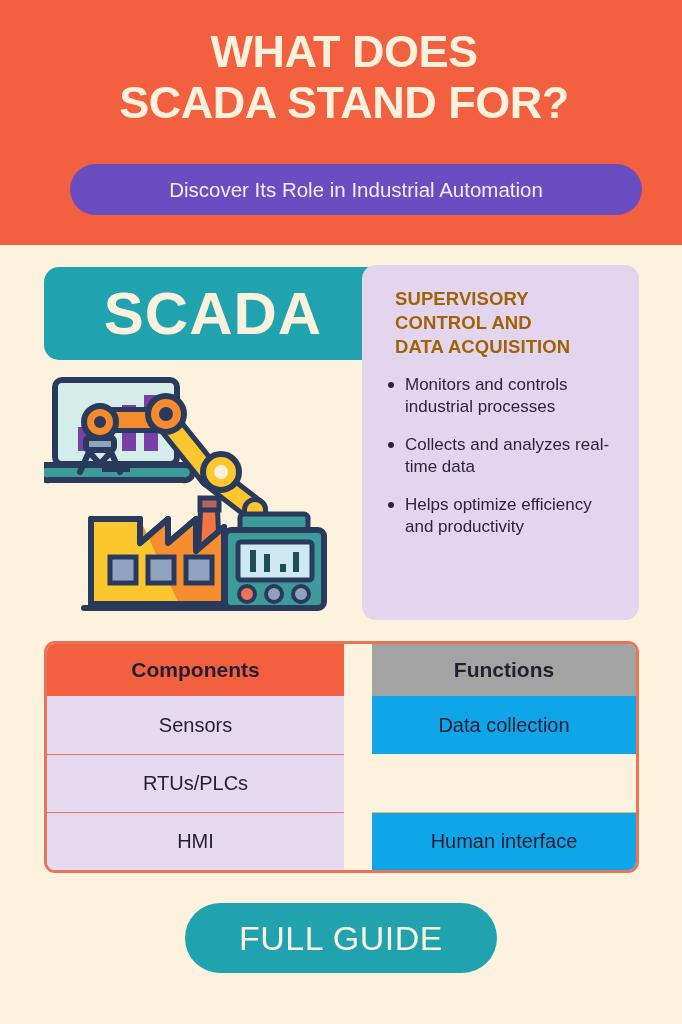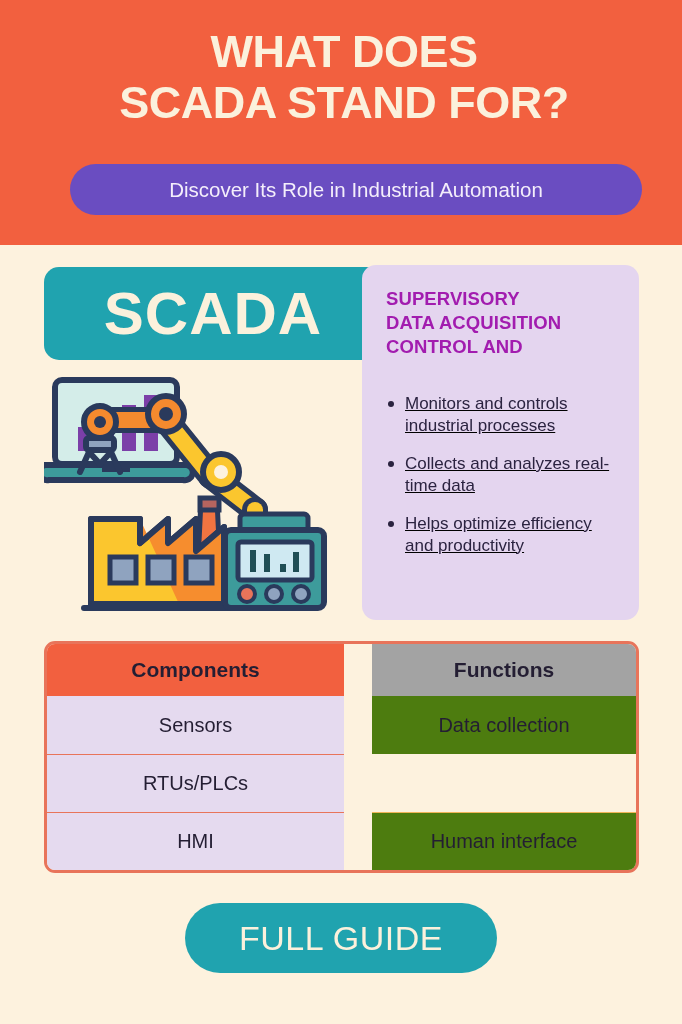--- a/index.html
+++ b/index.html
@@ -88,29 +88,30 @@
   .def-panel {
     position: absolute;
     left: 362px; top: 265px;
     width: 277px;
     height: 355px;
     background: #E4D5EF;
     border-radius: 14px;
     padding: 22px 20px 0 24px;
   }
   .def-heading {
-    color: #a21caf;
+    color: #a16207;
     font-size: 18.5px;
     font-weight: bold;
     line-height: 24px;
     letter-spacing: 0.1px;
+    margin-left: 9px;
   }
   .def-heading-line { display: block; white-space: nowrap; }
 
-  .def-list { margin-top: 34px; text-decoration: underline; }
+  .def-list { margin-top: 15px; }
   .def-item {
     position: relative;
     padding-left: 19px;
     margin-bottom: 17px;
     color: #2B2340;
     font-size: 17px;
     line-height: 21.5px;
   }
   .def-bullet {
     position: absolute;
@@ -150,21 +151,21 @@
     color: #241E33;
   }
   .t-cell.c1 { flex: 0 0 297px; }
   .t-cell.c2 { flex: 1; }
 
   .t-head .t-cell { font-weight: bold; font-size: 21px; }
   .t-head .c1 { background: #F2603F; }
   .t-head .c2 { background: #a3a3a3; }
 
   .t-body-row .c1 { background: #E5DAEF; border-top: 1.5px solid #E8745A; }
-  .t-body-row .c2 { background: #4d7c0f; border-top: 1.5px solid #F0B558; }
+  .t-body-row .c2 { background: #0ea5e9; border-top: 1.5px solid #F0B558; }
   .t-body-row.first .c1,
   .t-body-row.first .c2 { border-top: none; }
 
   
   .cta {
     position: absolute;
     left: 185px; top: 903px;
     width: 312px;
     height: 70px;
     background: #20A3AF;
@@ -197,22 +198,22 @@
     </div>
   </div>
 
   <div class="scada-badge">
     <span class="scada-badge-text">SCADA</span>
   </div>
 
   <div class="def-panel">
     <div class="def-heading">
       <span class="def-heading-line">SUPERVISORY</span>
+      <span class="def-heading-line">CONTROL AND</span>
       <span class="def-heading-line">DATA ACQUISITION</span>
-      <span class="def-heading-line">CONTROL AND</span>
     </div>
 
     <div class="def-list">
       <div class="def-item">
         <span class="def-bullet"></span>
         <span>Monitors and controls industrial processes</span>
       </div>
       <div class="def-item">
         <span class="def-bullet"></span>
         <span>Collects and analyzes real-time data</span>

